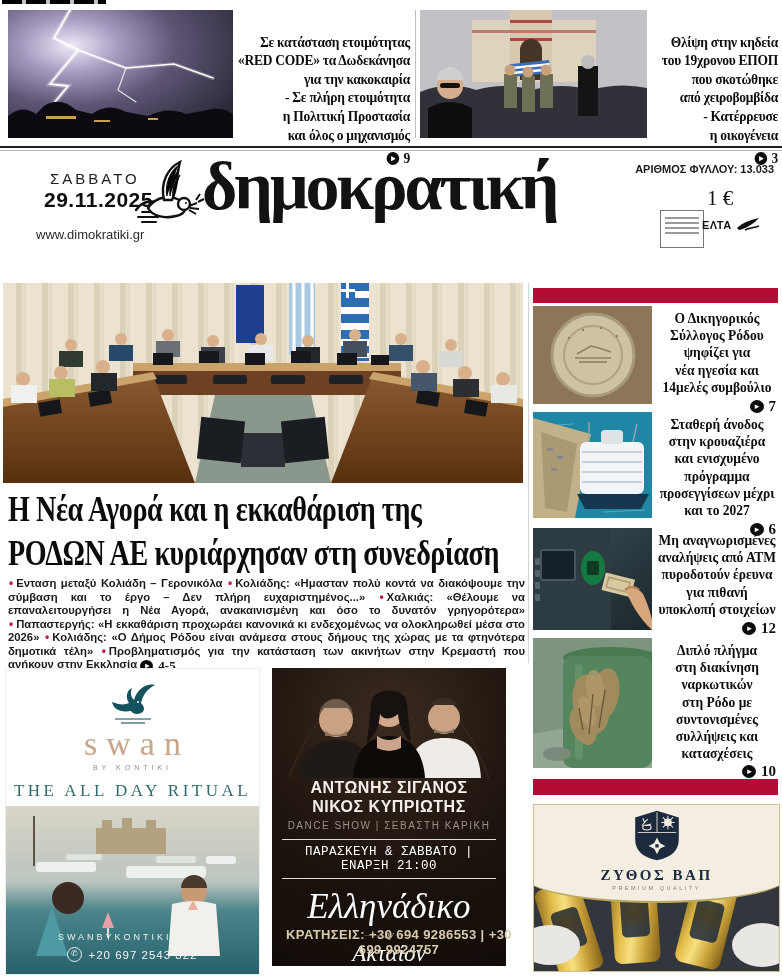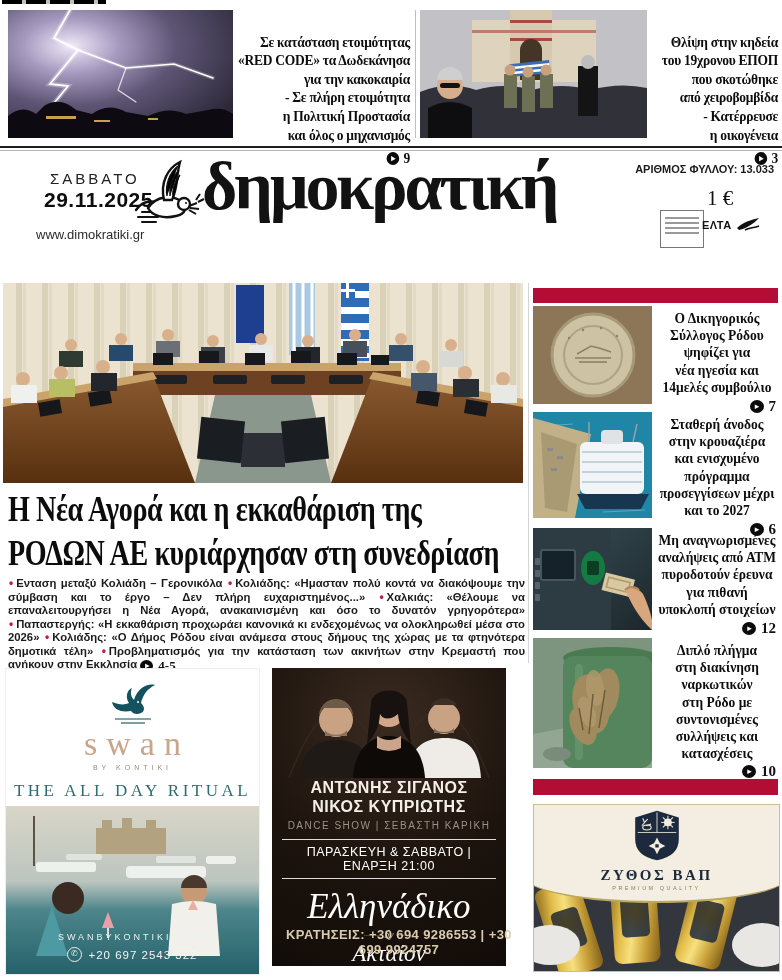--- a/index.html
+++ b/index.html
@@ -70,21 +70,21 @@
   #swan-web{position:absolute;left:0;bottom:32px;width:100%;font-size:9px;letter-spacing:3px;color:#e9f1f0;}
   #swan-phone{position:absolute;left:0;bottom:12px;width:100%;font-size:11.5px;letter-spacing:1px;color:#f2f6f5;
     display:flex;justify-content:center;align-items:center;gap:6px;}
   .phone-ic{width:13px;height:13px;border:1px solid #e9f1f0;border-radius:50%;font-size:8px;line-height:12px;color:#e9f1f0;display:inline-block;}
   #concert-ad{left:272px;top:668px;width:234px;height:298px;background:#17100c;text-align:center;color:#fff;
     background-image:radial-gradient(circle at 50% 18%,#3a2b20 0%,#1c130d 55%,#120c08 100%);}
   #concert-portraits{margin:6px auto 0;width:220px;height:104px;}
   .artist-line{font-size:16px;font-weight:700;letter-spacing:.5px;color:#f4efe9;line-height:19px;}
   #concert-show{font-size:10px;letter-spacing:1.5px;color:#9a918a;margin-top:4px;}
   #concert-dates{margin:8px 10px 0;padding:5px 0;border-top:1px solid rgba(255,255,255,.85);
-    border-bottom:1px solid rgba(255,255,255,.85);font-size:12.5px;letter-spacing:.5px;color:#fff;}
+    border-bottom:1px solid rgba(255,255,255,.85);font-size:12.5px;letter-spacing:.5px;color:#fff;font-family:Liberation Mono, monospace;}
   #concert-venue{font-family:"Liberation Serif",serif;font-style:italic;font-size:35px;margin-top:8px;color:#fff;}
   #concert-by{font-family:"Liberation Serif",serif;font-style:italic;font-size:10px;color:#bdb3a8;margin-top:2px;}
   #concert-by::before,#concert-by::after{content:"—— ";color:#6d6258;}
   #concert-by::after{content:" ——";}
   #concert-host{font-family:"Liberation Serif",serif;font-style:italic;font-size:23px;margin-top:1px;color:#fff;}
   #concert-book{position:absolute;bottom:9px;left:10px;width:100%;font-size:13px;font-weight:700;letter-spacing:.4px;color:#d9cbae;}
   #beer-ad{left:533px;top:804px;width:245px;height:166px;border:1px solid #cdbd96;background:#33373d;overflow:hidden;}
   #beer-top{position:absolute;left:-10px;top:0;width:265px;height:96px;background:#f3eee1;
     border-radius:0 0 55% 55%/0 0 30px 30px;border-bottom:2px solid #b9a85f;text-align:center;}
   #beer-brand{font-family:"Liberation Serif",serif;font-weight:700;font-size:15px;letter-spacing:2.5px;color:#1d2a3d;margin-top:2px;}

